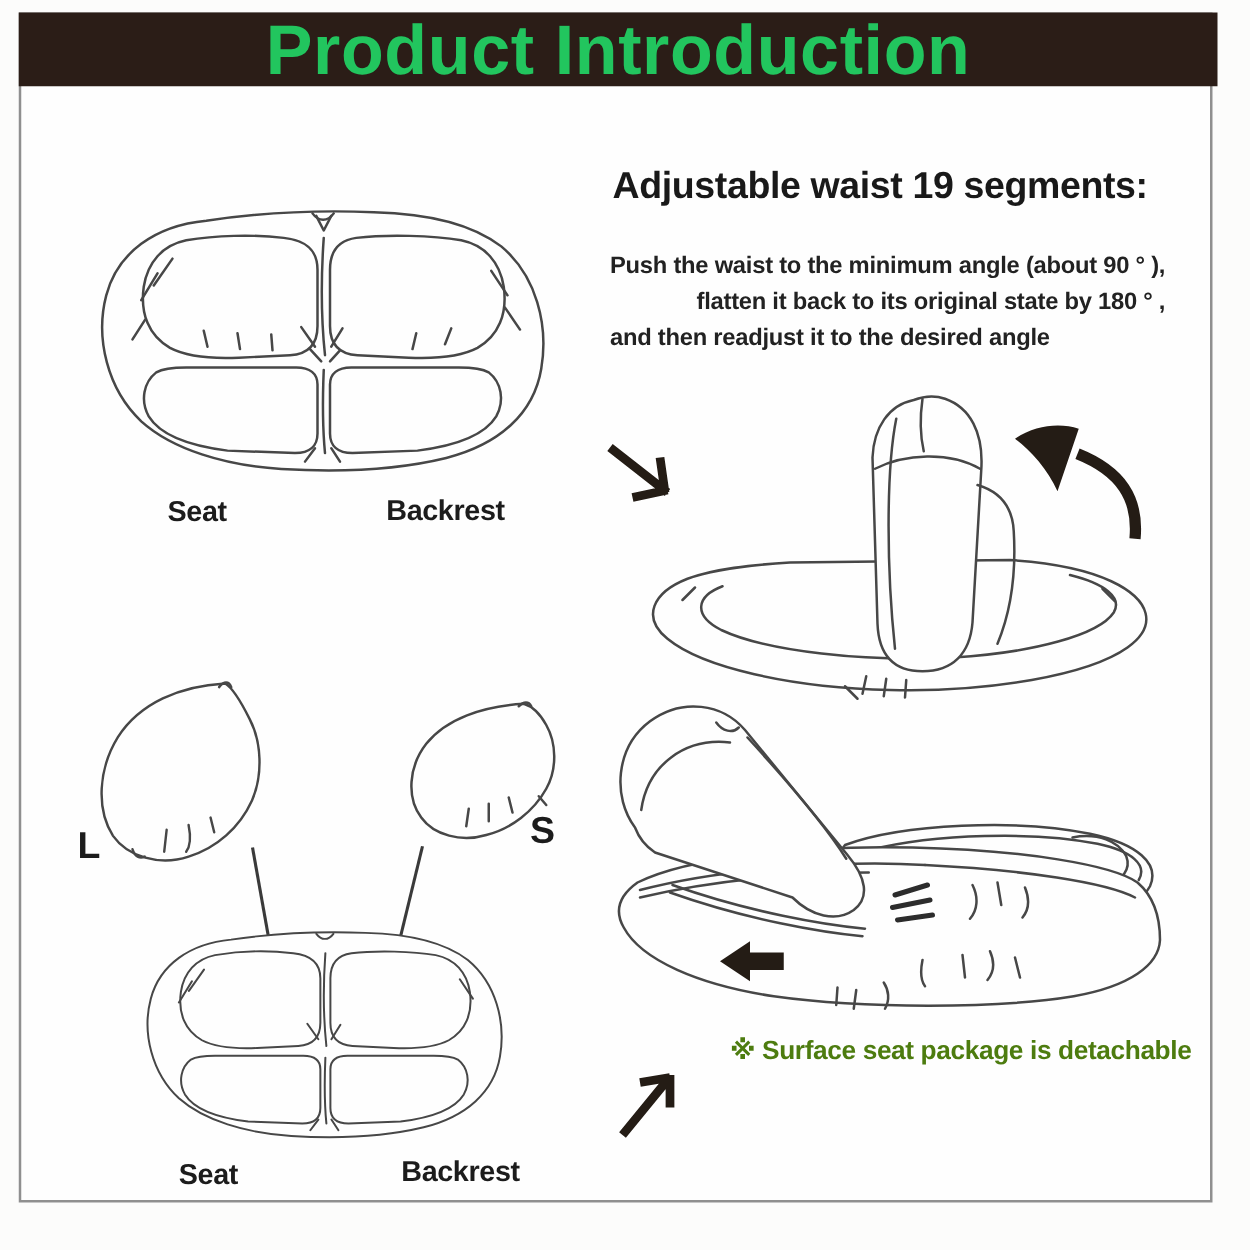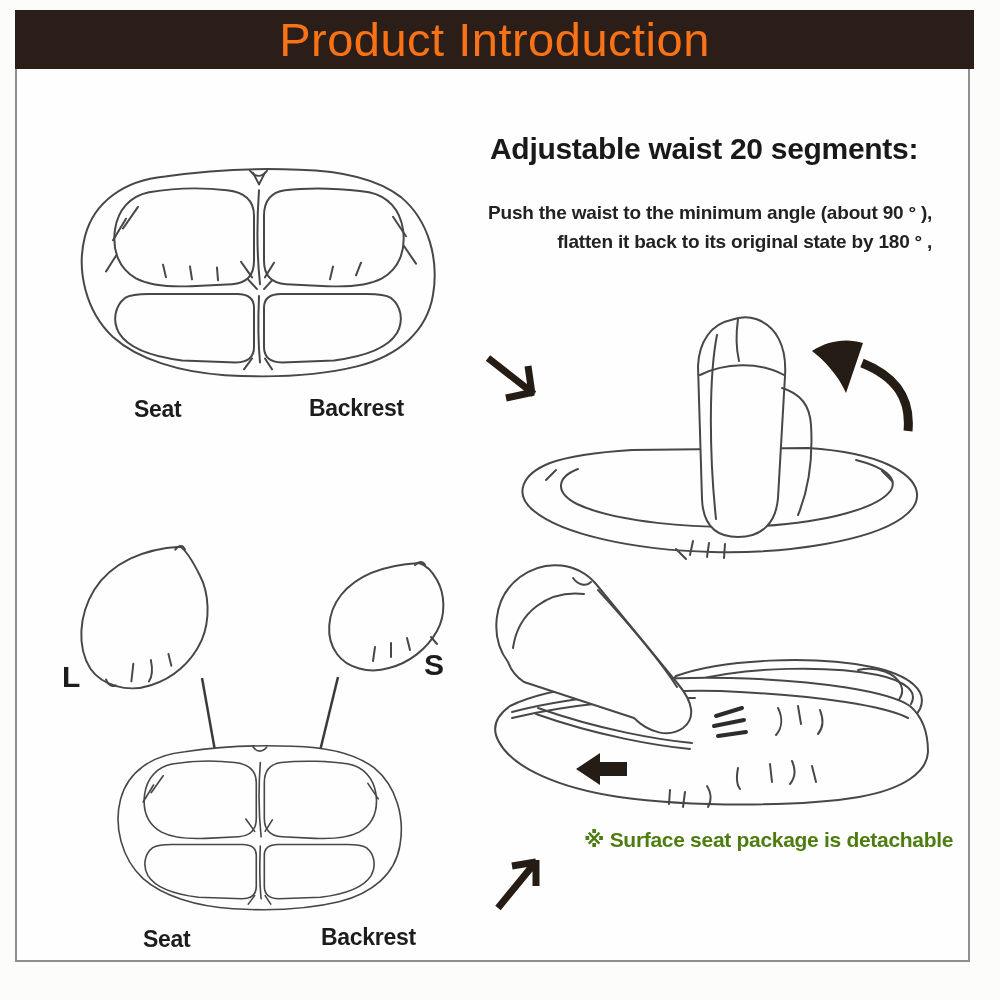--- a/index.html
+++ b/index.html
@@ -2,21 +2,21 @@
 <html><head>
 <meta charset="utf-8">
 <style>
   html,body{margin:0;padding:0;background:#fcfcfb;}
   .page{position:relative;width:1000px;height:1000px;background:#fcfcfb;overflow:hidden;
         font-family:"Liberation Sans","DejaVu Sans",sans-serif;color:#1f1f1f;}
   .frame{position:absolute;left:15px;top:10px;width:955px;height:952px;
          border:2px solid #8f8f8f;background:#fefefe;box-sizing:border-box;}
   .banner{position:absolute;left:15px;top:10px;width:959px;height:59px;background:#2b1d17;
           display:flex;align-items:center;justify-content:center;box-sizing:border-box;}
-  .banner-title{color:#f97316;font-size:47px;font-weight:400;letter-spacing:0.5px;}
+  .banner-title{color:#22c55e;font-size:56px;font-weight:700;letter-spacing:0.5px;}
   .abs{position:absolute;}
   .label{font-weight:700;font-size:23px;color:#1c1c1c;letter-spacing:-0.3px;margin-top:17px;}
   .cushion-letter{font-weight:700;font-size:30px;color:#1c1c1c;}
   .heading{font-weight:700;font-size:30px;color:#191919;letter-spacing:-0.3px;}
   .bodyline{font-weight:700;font-size:19px;line-height:29px;color:#222;letter-spacing:-0.2px;white-space:nowrap;}
   .bodyline.indent{padding-left:6px;text-align:right;}
   .note{font-weight:700;font-size:21px;color:#4d7c0f;letter-spacing:-0.3px;white-space:nowrap;}
   svg{display:block;}
   .sk{stroke:#474747;stroke-width:2;fill:none;stroke-linecap:round;stroke-linejoin:round;}
   .skf{stroke:#474747;stroke-width:2;fill:#fefefe;stroke-linecap:round;stroke-linejoin:round;}
@@ -46,24 +46,25 @@
     <path class="sk" d="M 191,33 C 189,62 189,100 192,129"></path>
     <path class="sk" d="M 191,141 C 190,165 190,188 192,209"></path>
     <path class="sk" d="M 184,122 L 173,106 M 197,122 L 206,107 M 189,134 L 180,124 M 196,134 L 204,125"></path>
     <path class="sk" d="M 184,205 L 176,216 M 197,205 L 204,216"></path>
     <path class="sk" d="M 58,62 L 45,84 M 70,50 L 55,72 M 48,100 L 38,116 M 325,60 L 338,80 M 336,90 L 348,108"></path>
     <path class="sk" d="M 98,122 L 95,109 M 124,124 L 122,111 M 150,125 L 149,112 M 262,124 L 265,111 M 288,120 L 293,107"></path>
   </svg>
   <span class="label abs" style="left:134px;top:379px;">Seat</span>
   <span class="label abs" style="left:309px;top:378px;">Backrest</span>
 
-  <div class="heading abs" style="left:490px;top:132px;">Adjustable waist 20 segments:</div>
+  <div class="heading abs" style="left:490px;top:132px;">Adjustable waist 19 segments:</div>
   <div class="abs" style="left:488px;top:198px;">
     <div class="bodyline">Push the waist to the minimum angle (about 90 ° ),</div>
     <div class="bodyline indent">flatten it back to its original state by 180 ° ,</div>
+    <div class="bodyline">and then readjust it to the desired angle</div>
   </div>
 
   <svg class="abs" style="left:478px;top:348px;" width="72" height="62" viewBox="0 0 72 62">
     <path class="thick" d="M 10,10 L 56,46 M 54,46 L 50,18 M 56,44 L 28,50"></path>
   </svg>
 
   <svg class="abs" style="left:800px;top:333px;" width="115" height="102" viewBox="0 0 115 102">
     <path d="M 108,98 C 111,66 97,44 62,30" stroke="#241c15" stroke-width="9" fill="none"></path>
     <path class="blk" d="M 12,18 C 28,7 48,5 63,10 L 46,60 C 38,42 24,27 12,18 Z"></path>
   </svg>

